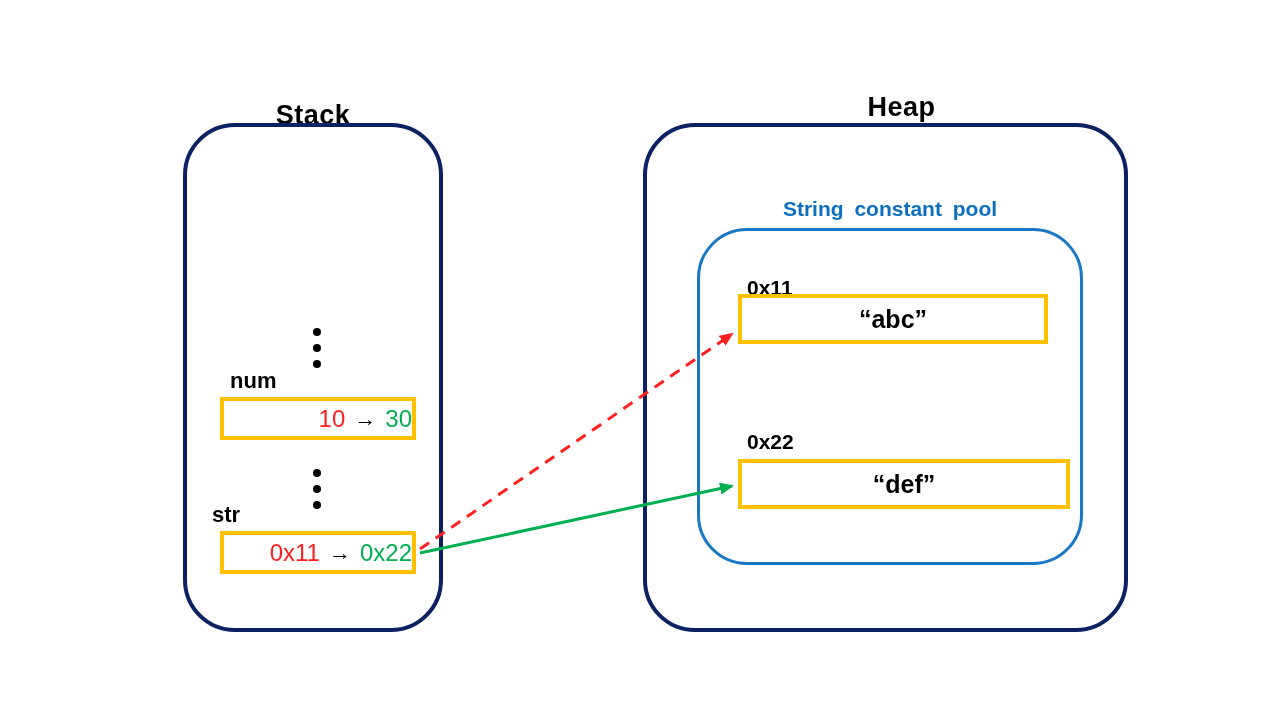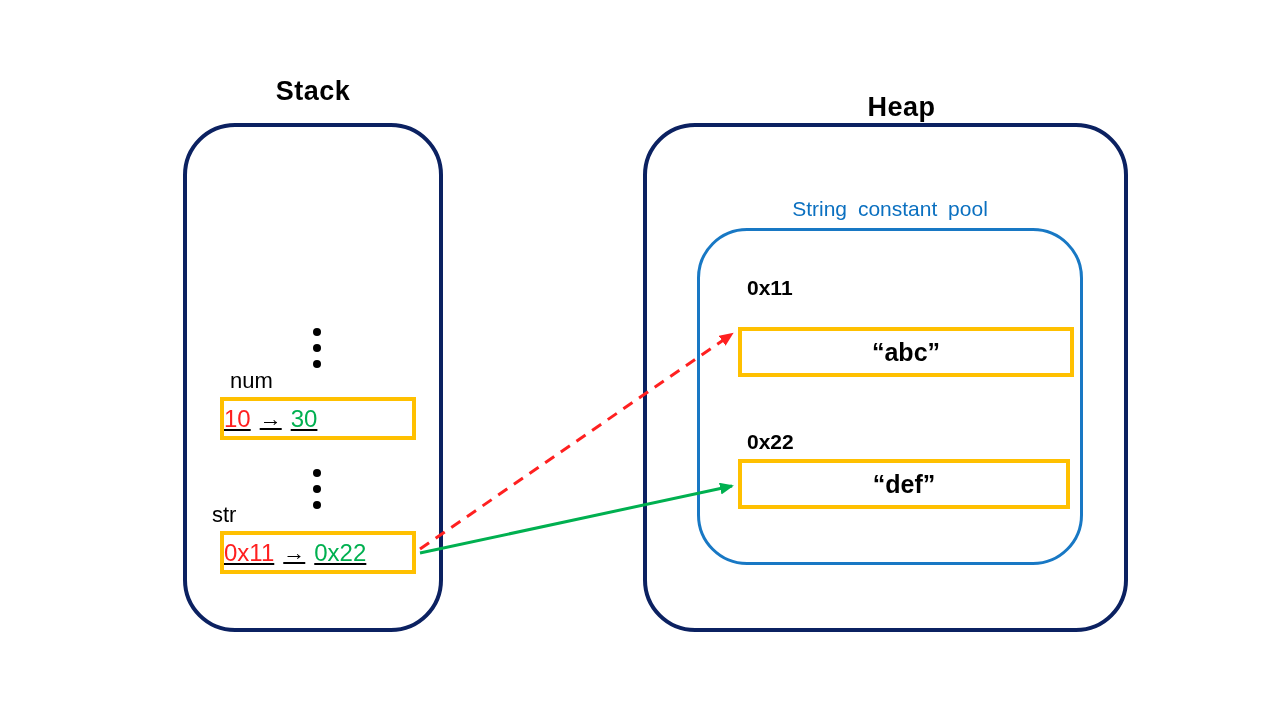--- a/index.html
+++ b/index.html
@@ -16,38 +16,38 @@
   .abs { position: absolute; box-sizing: border-box; }
 
   
   .region-title {
     font-size: 27px;
     font-weight: 700;
     text-align: center;
     color: #000;
     letter-spacing: 0.5px;
   }
-  .title-stack { left: 183px; top: 76px; width: 260px; }
+  .title-stack { left: 183px; top: 100px; width: 260px; }
   .title-heap  { left: 659px; top: 92px; width: 485px; }
 
   
   .region-box {
     border: 4px solid var(--navy);
     border-radius: 52px;
     background: transparent;
   }
   .stack-box { left: 183px; top: 123px; width: 260px; height: 509px; }
   .heap-box  { left: 643px; top: 123px; width: 485px; height: 509px; }
 
   
   .pool-label {
     left: 697px; top: 197px; width: 386px;
     text-align: center;
     font-size: 21px;
-    font-weight: 400;
+    font-weight: 700;
     color: var(--pool_label_blue);
     word-spacing: 5px;
   }
   .pool-box {
     left: 697px; top: 228px; width: 386px; height: 337px;
     border: 3px solid var(--pool_blue);
     border-radius: 50px;
   }
 
   
@@ -62,35 +62,34 @@
     width: 8px; height: 8px;
     border-radius: 50%;
     background: #000;
   }
   .dots-1 { left: 312px; top: 328px; }
   .dots-2 { left: 312px; top: 469px; }
 
   
   .var-label {
     font-size: 22px;
-    font-weight: 400;
+    font-weight: 700;
     color: #000;
   }
   .label-num { left: 230px; top: 368px; }
   .label-str { left: 212px; top: 502px; }
 
   
   .value-box {
     border: 4px solid var(--yellow);
     background: #fff;
     display: flex;
     align-items: center;
-    justify-content: flex-start;
+    justify-content: flex-end;
     font-size: 24px;
-    text-decoration: underline;
   }
   .box-num { left: 220px; top: 397px; width: 196px; height: 43px; }
   .box-str { left: 220px; top: 531px; width: 196px; height: 43px; }
 
   .val-old { color: var(--red); }
   .val-new { color: var(--green); }
   .val-arrow { color: #000; margin: 0 9px; font-size: 22px; }
 
   
   .addr-label {
@@ -104,21 +103,21 @@
   .pool-entry-box {
     border: 4px solid var(--yellow);
     background: #fff;
     display: flex;
     align-items: center;
     justify-content: center;
     font-size: 25px;
     font-weight: 700;
     color: #000;
   }
-  .box-abc { left: 738px; top: 327px; width: 336px; height: 50px; }
+  .box-abc { left: 738px; top: 294px; width: 310px; height: 50px; }
   .box-def { left: 738px; top: 459px; width: 332px; height: 50px; }
 
   
   .arrows-svg {
     left: 0; top: 0;
     width: 1280px; height: 720px;
     pointer-events: none;
   }
   .arrow-red {
     stroke: var(--red);

